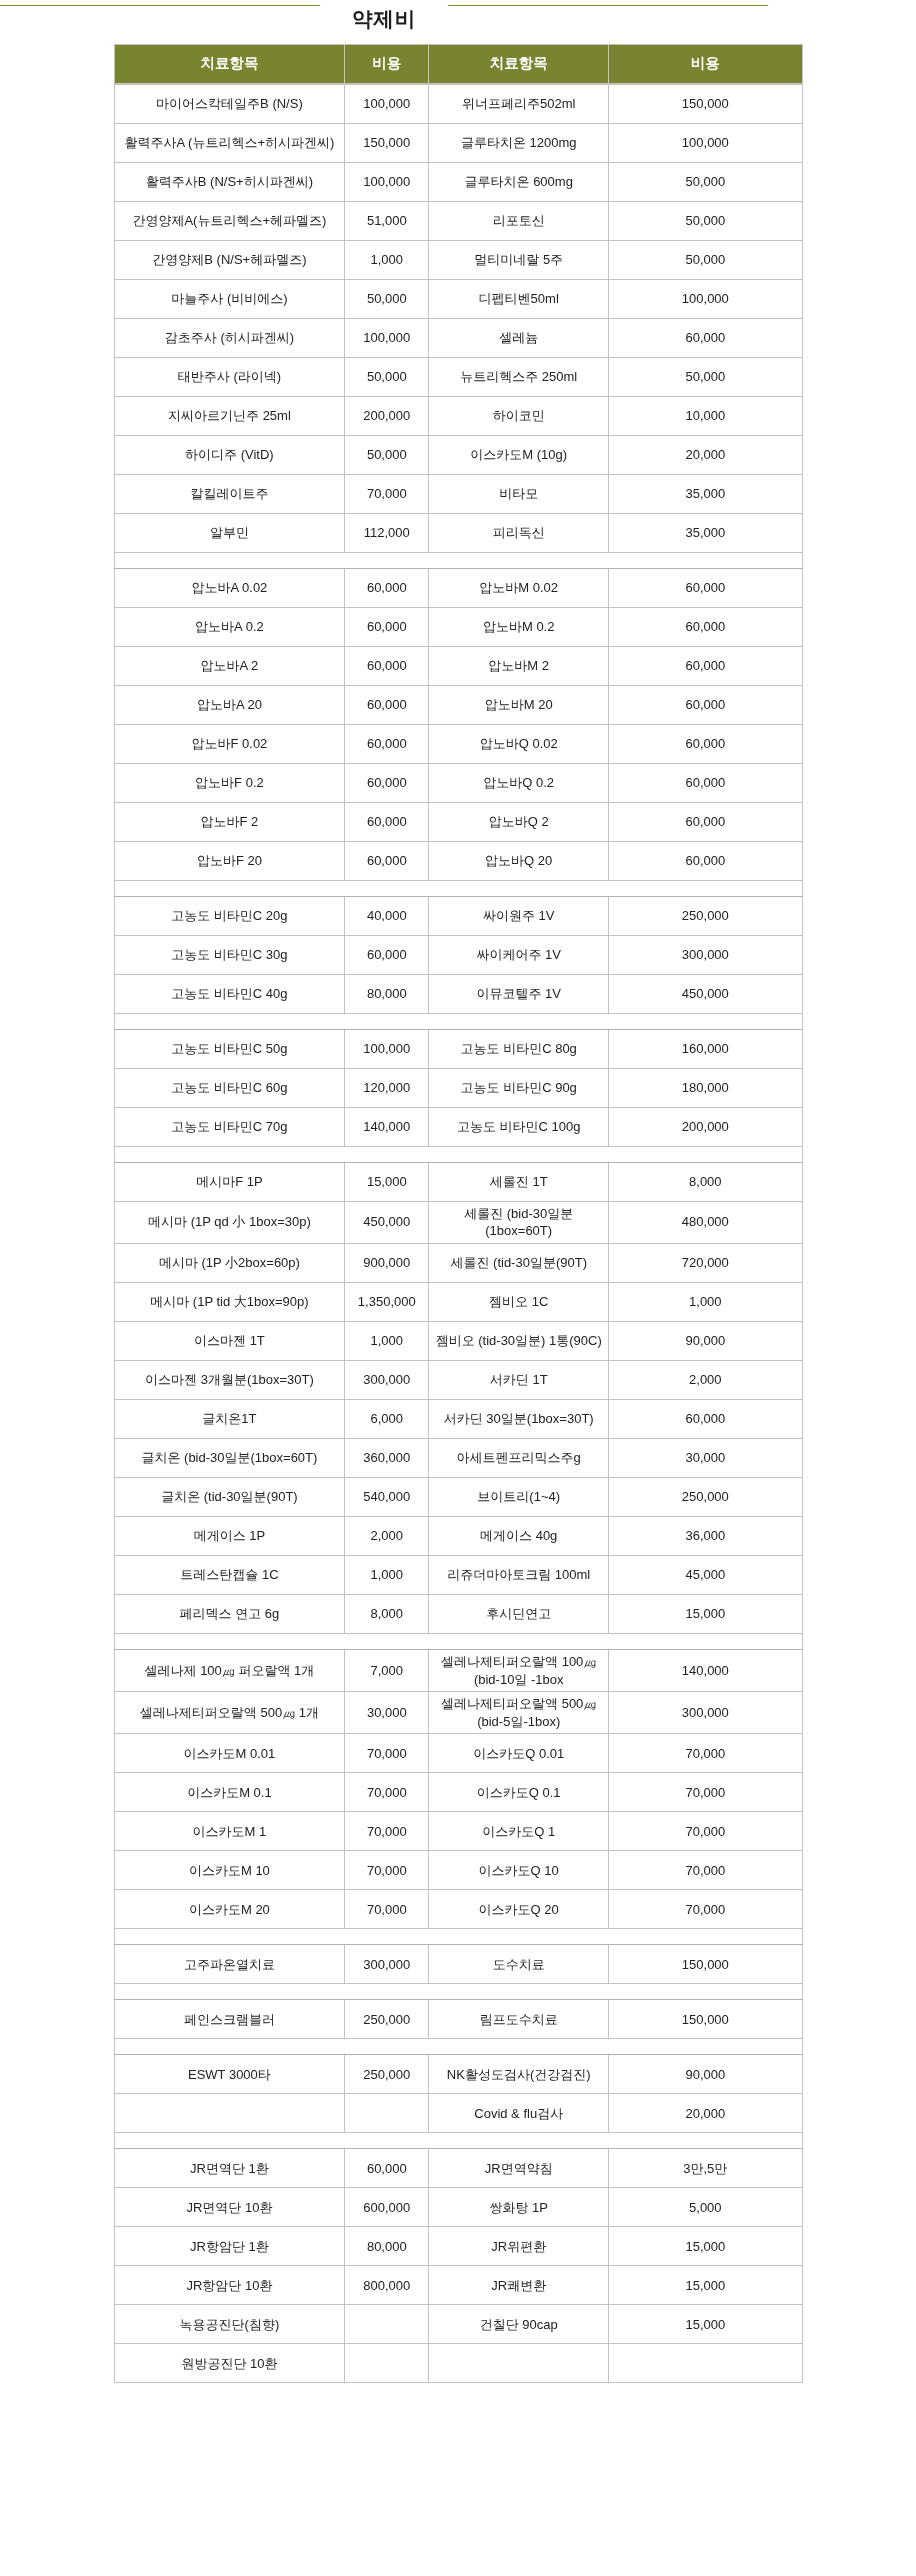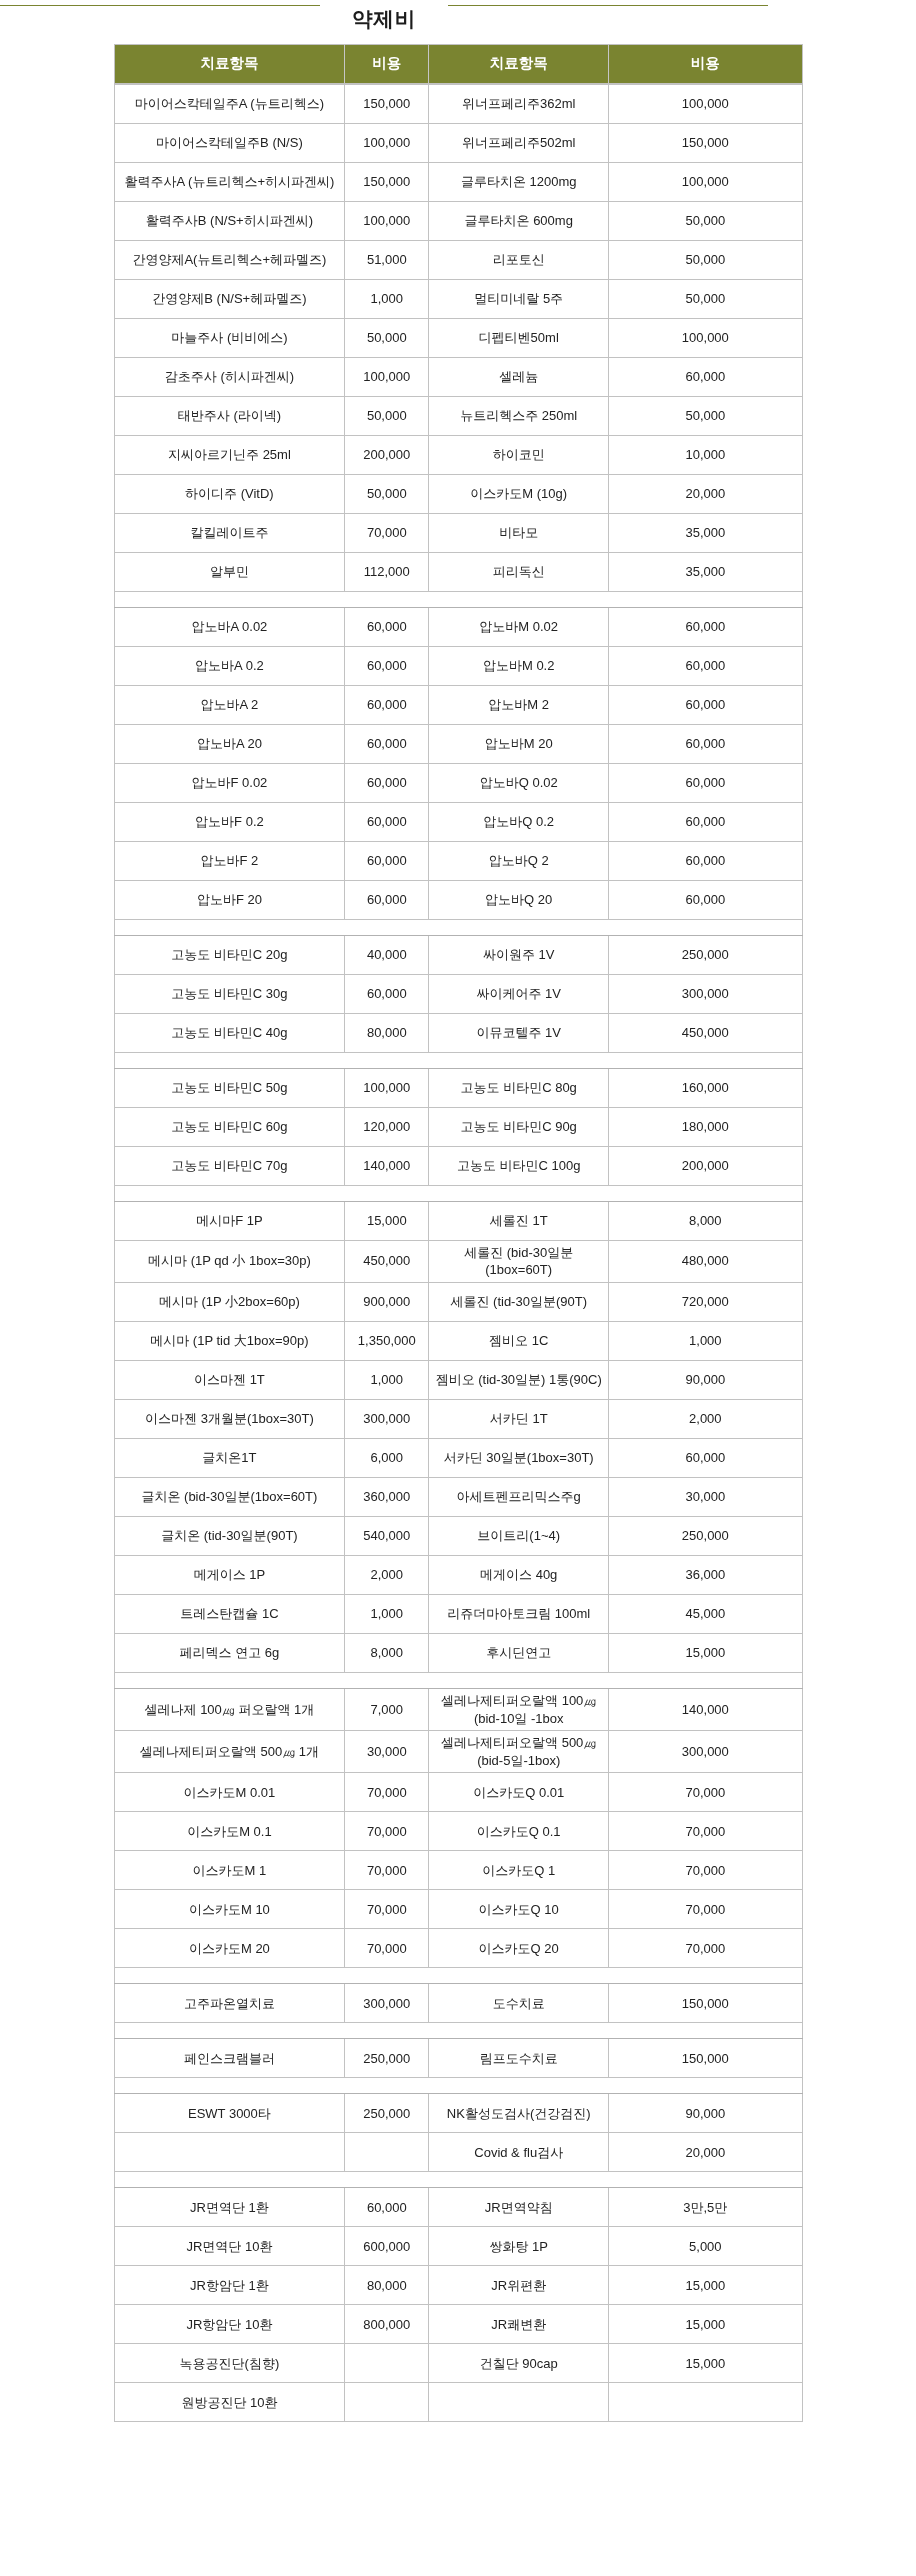--- a/index.html
+++ b/index.html
@@ -94,26 +94,20 @@
       <thead>
         <tr>
           <th>치료항목</th>
           <th>비용</th>
           <th>치료항목</th>
           <th>비용</th>
         </tr>
       </thead>
       <tbody>
           <tr>
-            <td>마이어스칵테일주A (뉴트리헥스)</td>
-            <td>150,000</td>
-            <td>위너프페리주362ml</td>
-            <td>100,000</td>
-          </tr>
-          <tr>
             <td>마이어스칵테일주B (N/S)</td>
             <td>100,000</td>
             <td>위너프페리주502ml</td>
             <td>150,000</td>
           </tr>
           <tr>
             <td>활력주사A (뉴트리헥스+히시파겐씨)</td>
             <td>150,000</td>
             <td>글루타치온 1200mg</td>
             <td>100,000</td>

